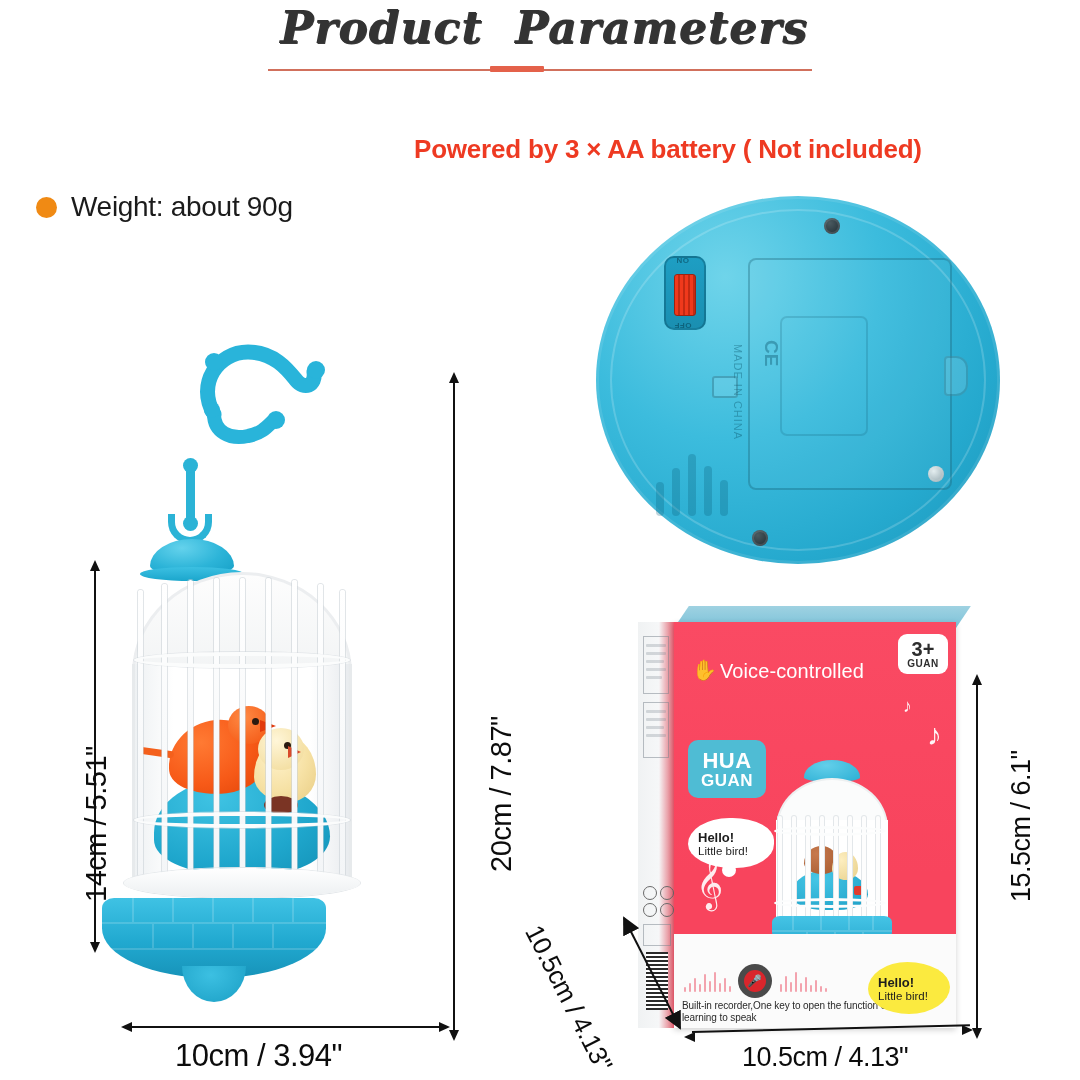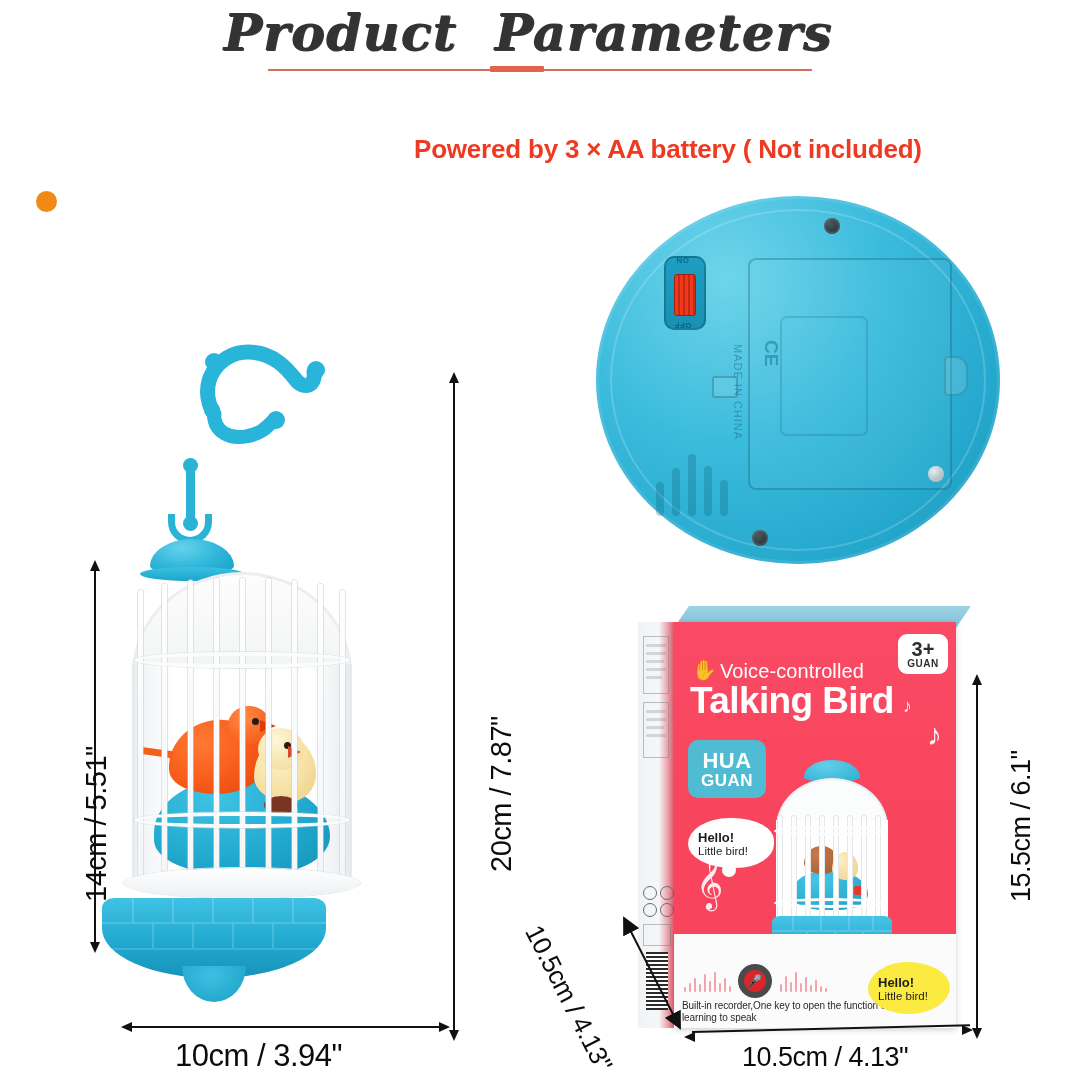--- a/index.html
+++ b/index.html
@@ -6,25 +6,25 @@
   html, body {
     width: 1080px; height: 1080px;
     background: #ffffff;
     font-family: "Liberation Sans", sans-serif;
     overflow: hidden;
   }
   #page { position: relative; width: 1080px; height: 1080px; background:#fff; }
 
   
   .title {
-    position: absolute; top: 2px; left: 0; width: 1056px;
+    position: absolute; top: 2px; left: 16px; width: 1056px;
     text-align: center;
     font-family: "DejaVu Serif", serif;
     font-weight: 700; font-style: italic;
-    font-size: 51px; letter-spacing: 1px;
+    font-size: 44px; letter-spacing: 1px;
     color: #333333;
     white-space: pre;
     text-shadow: 1px 1px 0 #3a3a3a;
   }
   .title-rule { position: absolute; top: 69px; left: 268px; width: 544px; height: 2px; background: #d1705c; }
   .title-rule-center { position: absolute; top: 66px; left: 490px; width: 54px; height: 6px; background: #e4614a; border-radius: 1px; }
 
   .battery-note {
     position: absolute; top: 134px; left: 406px; width: 612px;
     text-align: left;
@@ -388,20 +388,21 @@
 <div id="page">
 
   <div class="title">Product  Parameters</div>
   <div class="title-rule"></div>
   <div class="title-rule-center"></div>
 
   <div class="battery-note">Powered by 3 × AA battery ( Not included)</div>
 
   <div class="weight-row">
     <div class="weight-bullet"></div>
+    <div class="weight-label">Weight: about 90g</div>
   </div>
 
   <div id="battery-base">
     <div class="disc"></div>
     <div class="disc-rim"></div>
 
     <div class="screw" style="left:228px; top:22px;"></div>
     <div class="screw" style="left:156px; top:334px;"></div>
 
     <div class="switch-housing">
@@ -546,21 +547,20 @@
           <div class="cert-badge"></div>
         </div>
       </div>
       <div class="side-box" style="left:5px; bottom:82px; width:28px; height:22px;"></div>
       <div class="barcode"></div>
     </div>
 
     <div class="box-front">
       <div class="hand-icon">✋</div>
       <div class="voice-ctrl">Voice-controlled</div>
-      <div class="talking-bird">Talking Bird</div>
 
       <div class="ages-badge">
         <div class="ages-num">3+</div>
         <div class="ages-lbl">GUAN</div>
       </div>
 
       <div class="hua-badge">
         <div class="hua-1">HUA</div>
         <div class="hua-2">GUAN</div>
       </div>

